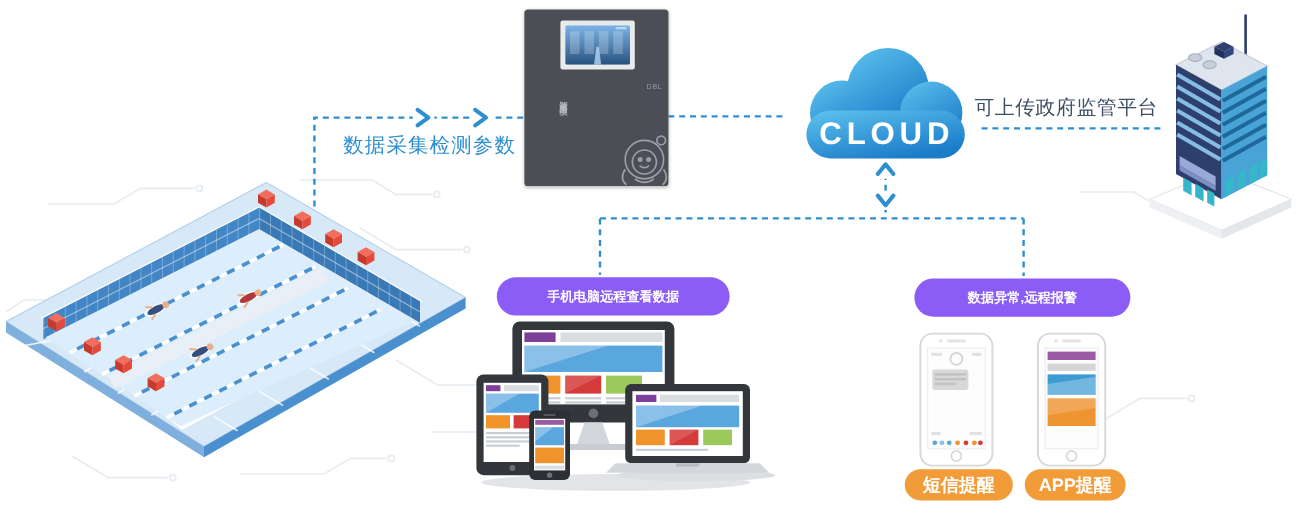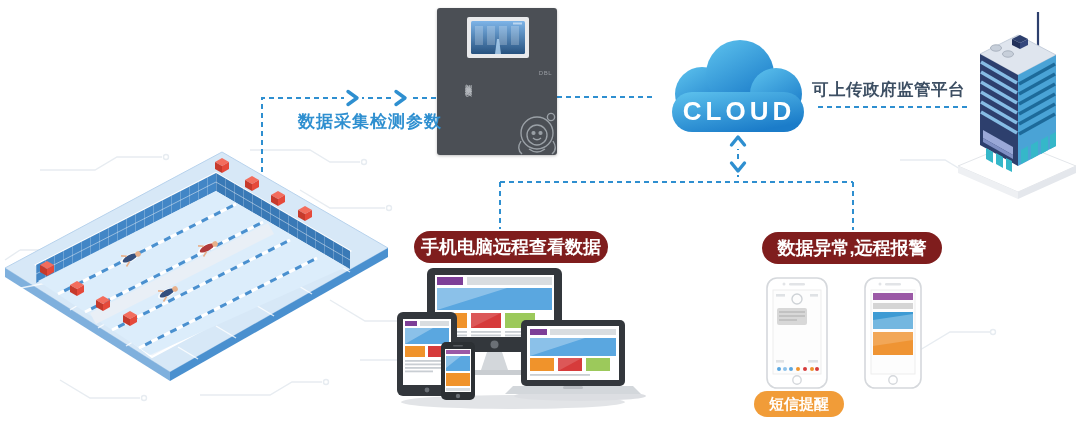--- a/index.html
+++ b/index.html
@@ -1,23 +1,23 @@
 <!DOCTYPE html>
 <html><head>
 <meta charset="utf-8">
 <style>
   * { margin:0; padding:0; box-sizing:border-box; }
   body { background:#fff; font-family:"Liberation Sans", sans-serif; }
   .canvas { position:relative; width:1080px; height:427px; background:#ffffff; overflow:hidden; }
   .abs { position:absolute; }
-  .annot { font-weight:bold; white-space:nowrap; }
+  .annot { font-weight:normal; white-space:nowrap; }
   .annot-blue { color:#2E8FD0; font-size:17px; letter-spacing:1px; }
   .annot-dark { color:#3D4F63; font-size:16.5px; letter-spacing:0.5px; }
   .pill { display:flex; align-items:center; justify-content:center; color:#fff; font-weight:bold; white-space:nowrap; }
-  .pill-blue { background:#7f1d1d; border-radius:16px; font-size:18px; height:32px; }
+  .pill-blue { background:#8b5cf6; border-radius:16px; font-size:11px; height:32px; }
   .pill-orange { background:#F19C38; border-radius:13px; font-size:15px; height:26px; }
   .device-panel { background:#4B4F55; border-radius:3px; box-shadow:0 1px 3px rgba(0,0,0,.25); overflow:hidden; }
   .device-screen { position:absolute; left:30px; top:9px; width:62px; height:41px; background:#e9eaec; border-radius:2px; padding:4px; }
   .device-screen-inner { width:100%; height:100%; display:block; }
   .device-brand { position:absolute; right:5px; top:62px; font-size:6px; color:#989ca2; letter-spacing:0.5px; }
   .device-side-label { position:absolute; left:26px; top:70px; height:56px; writing-mode:vertical-rl; text-orientation:upright; font-size:7px; color:#b9bdc2; letter-spacing:1px; }
   .cloud-label { color:#fff; font-size:26px; font-weight:bold; letter-spacing:4px; text-align:center; }
   svg { display:block; }
 </style>
 </head>
@@ -283,21 +283,21 @@
       <polygon points="36,140 43,144 43,155 36,151"></polygon>
       <polygon points="46,145 53,149 53,160 46,156"></polygon>
       <polygon points="56,150 62,153 62,164 56,161"></polygon>
       <polygon points="71,142 78,138 78,152 71,156"></polygon>
       <polygon points="81,137 88,133 88,147 81,151"></polygon>
       <polygon points="91,132 98,128 98,142 91,146"></polygon>
       <polygon points="100,127 106,124 106,138 100,141"></polygon>
     </g>
   </svg>
 
-  <div class="abs annot annot-blue" style="left:286px;top:110px;margin-left:12px;">数据采集检测参数</div>
+  <div class="abs annot annot-blue" style="left:286px;top:110px;">数据采集检测参数</div>
   <div class="abs annot annot-dark" style="left:812px;top:79px;">可上传政府监管平台</div>
 
   <div class="abs pill pill-blue" style="left:414px;top:231px;width:194px;">手机电脑远程查看数据</div>
   <div class="abs pill pill-blue" style="left:762px;top:232px;width:180px;">数据异常,远程报警</div>
 
   <svg class="abs" style="left:395px;top:262px;width:252px;height:165px;" viewBox="0 0 252 165">
     <ellipse cx="118" cy="140" rx="112" ry="7" fill="#e2e4e7"></ellipse>
     <ellipse cx="185" cy="134" rx="66" ry="5" fill="#dcdee2"></ellipse>
 
     <g>
@@ -408,14 +408,15 @@
       <rect x="111" y="27" width="40" height="6" fill="#d5d5d5"></rect>
       <rect x="111" y="36" width="40" height="17" fill="#3d9bd4"></rect>
       <polygon points="111,44 151,38 151,53 111,53" fill="rgba(255,255,255,.28)"></polygon>
       <rect x="111" y="56" width="40" height="23" fill="#ef9433"></rect>
       <polygon points="111,56 151,56 151,64 111,70" fill="rgba(255,255,255,.18)"></polygon>
       <circle cx="131" cy="104" r="4.2" fill="none" stroke="#d5d8dc" stroke-width="1.4"></circle>
     </g>
   </svg>
 
   <div class="abs pill pill-orange" style="left:754px;top:391px;width:90px;font-family:Liberation Mono, monospace;">短信提醒</div>
+  <div class="abs pill pill-orange" style="left:854px;top:391px;width:84px;">APP提醒</div>
 
 </div>
 
 </body></html>

